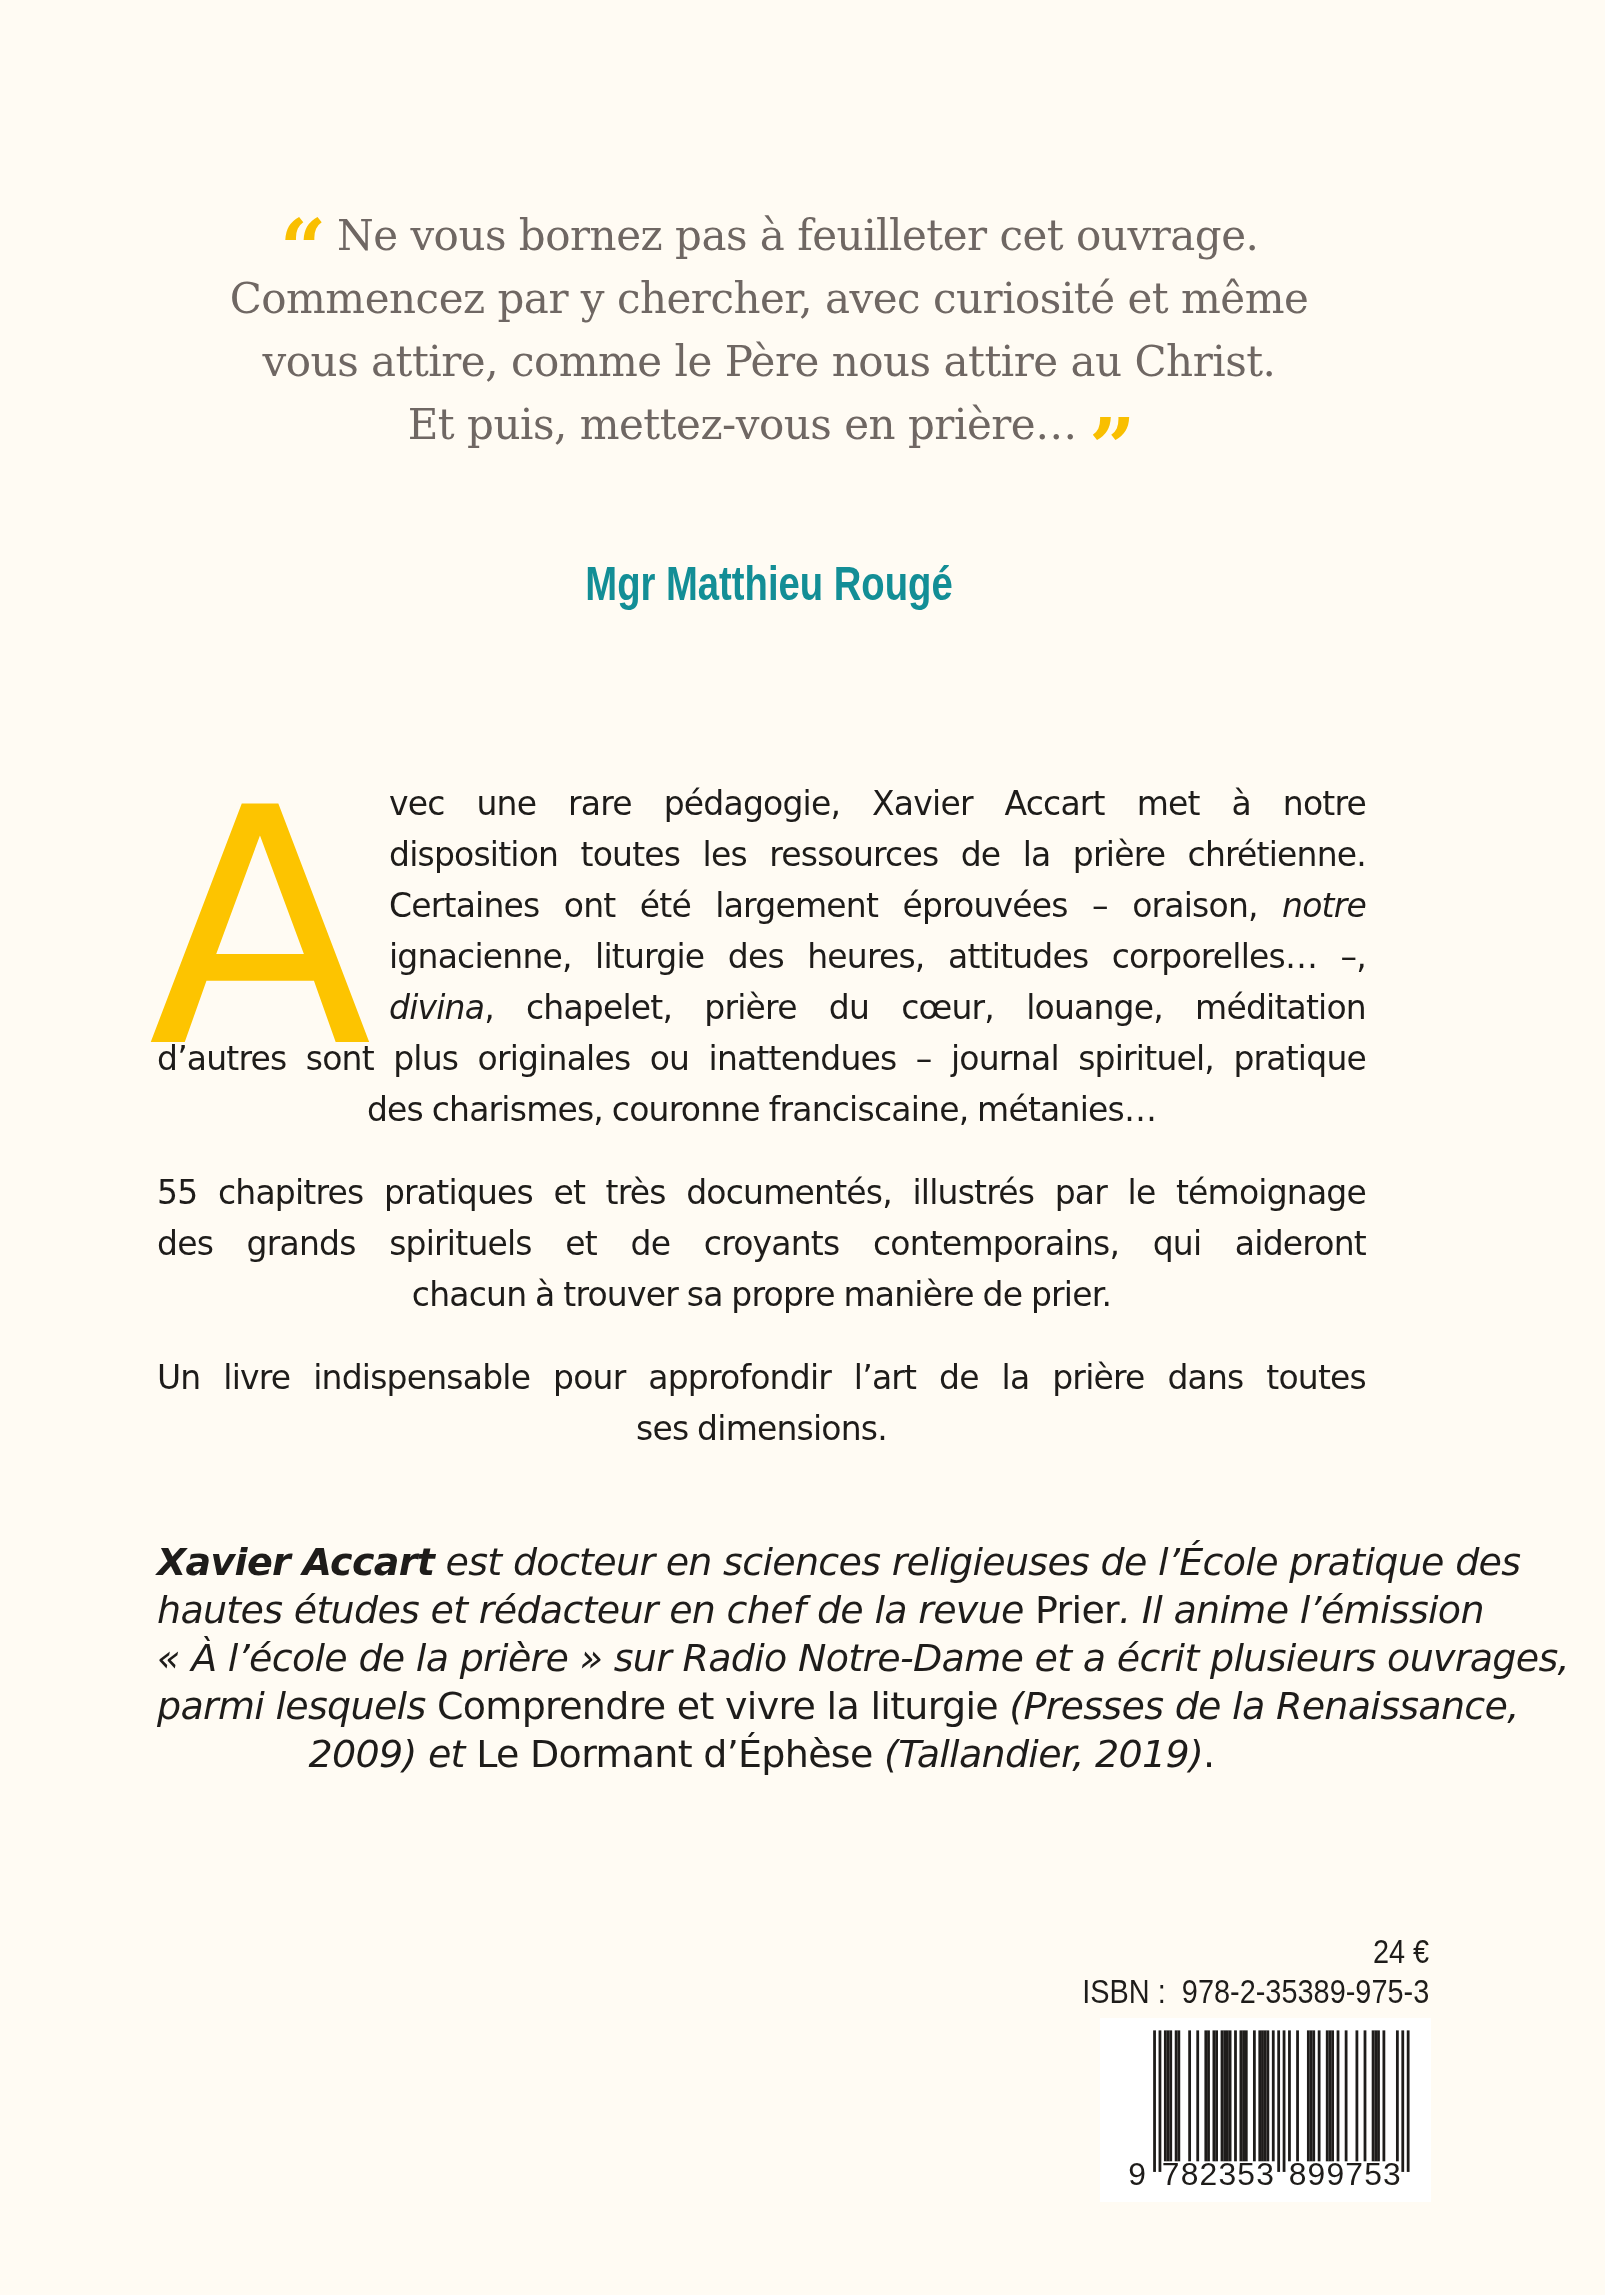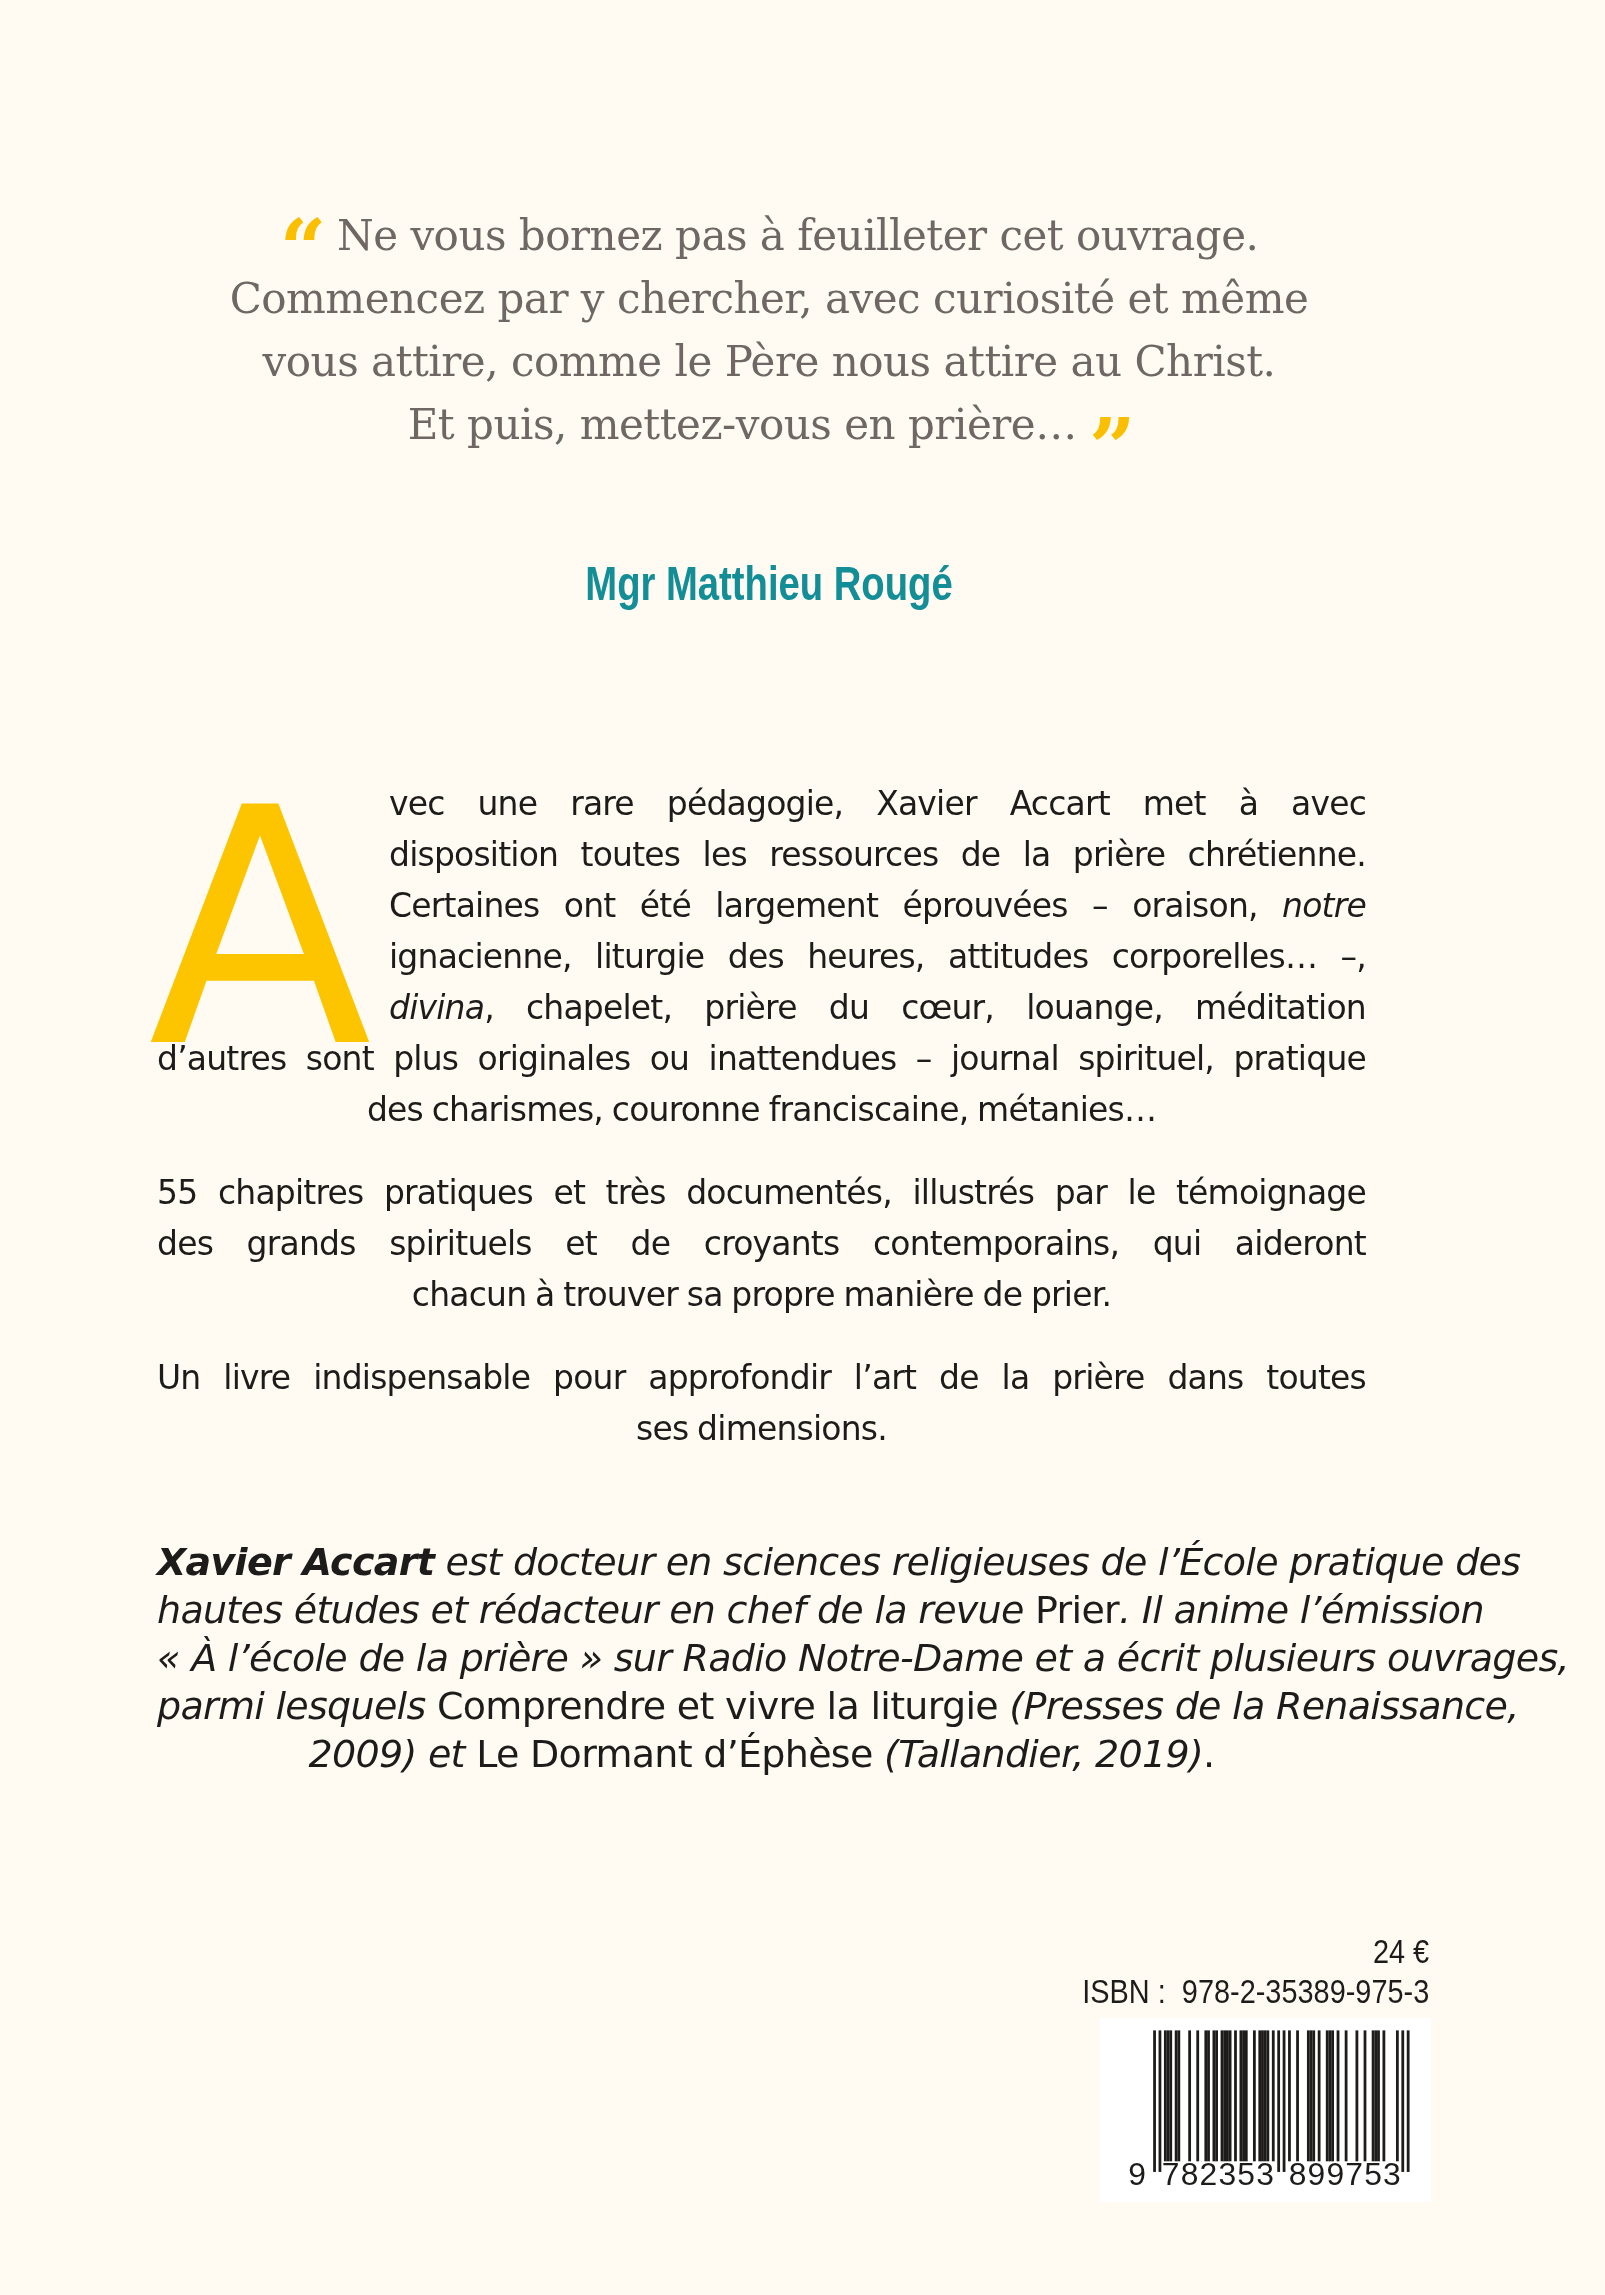--- a/index.html
+++ b/index.html
@@ -114,21 +114,21 @@
   <span class="line"><span class="qmark open">“</span><span>Ne vous bornez pas à feuilleter cet ouvrage.</span></span>
   <span class="line">Commencez par y chercher, avec curiosité et même</span>
   <span class="line">vous attire, comme le Père nous attire au Christ.</span>
   <span class="line"><span>Et puis, mettez-vous en prière…</span><span class="qmark close">”</span></span>
 </div>
 <div class="author">Mgr Matthieu Rougé</div>
 
 <div class="body-text">
   <div class="para" style="position:relative;">
     <span class="dropcap">A</span>
-    <span class="line-j indent">vec une rare pédagogie, Xavier Accart met à avec</span>
+    <span class="line-j indent">vec une rare pédagogie, Xavier Accart met à notre</span>
     <span class="line-j indent">disposition toutes les ressources de la prière chrétienne.</span>
     <span class="line-j indent"><span>Certaines ont été largement éprouvées – oraison,</span> <i>notre</i></span>
     <span class="line-j indent">ignacienne, liturgie des heures, attitudes corporelles… –,</span>
     <span class="line-j indent"><i>divina</i><span>, chapelet, prière du cœur, louange, méditation</span></span>
     <span class="line-j">d’autres sont plus originales ou inattendues – journal spirituel, pratique</span>
     <span class="line-l">des charismes, couronne franciscaine, métanies…</span>
   </div>
   <div class="para">
     <span class="line-j">55 chapitres pratiques et très documentés, illustrés par le témoignage</span>
     <span class="line-j">des grands spirituels et de croyants contemporains, qui aideront</span>

